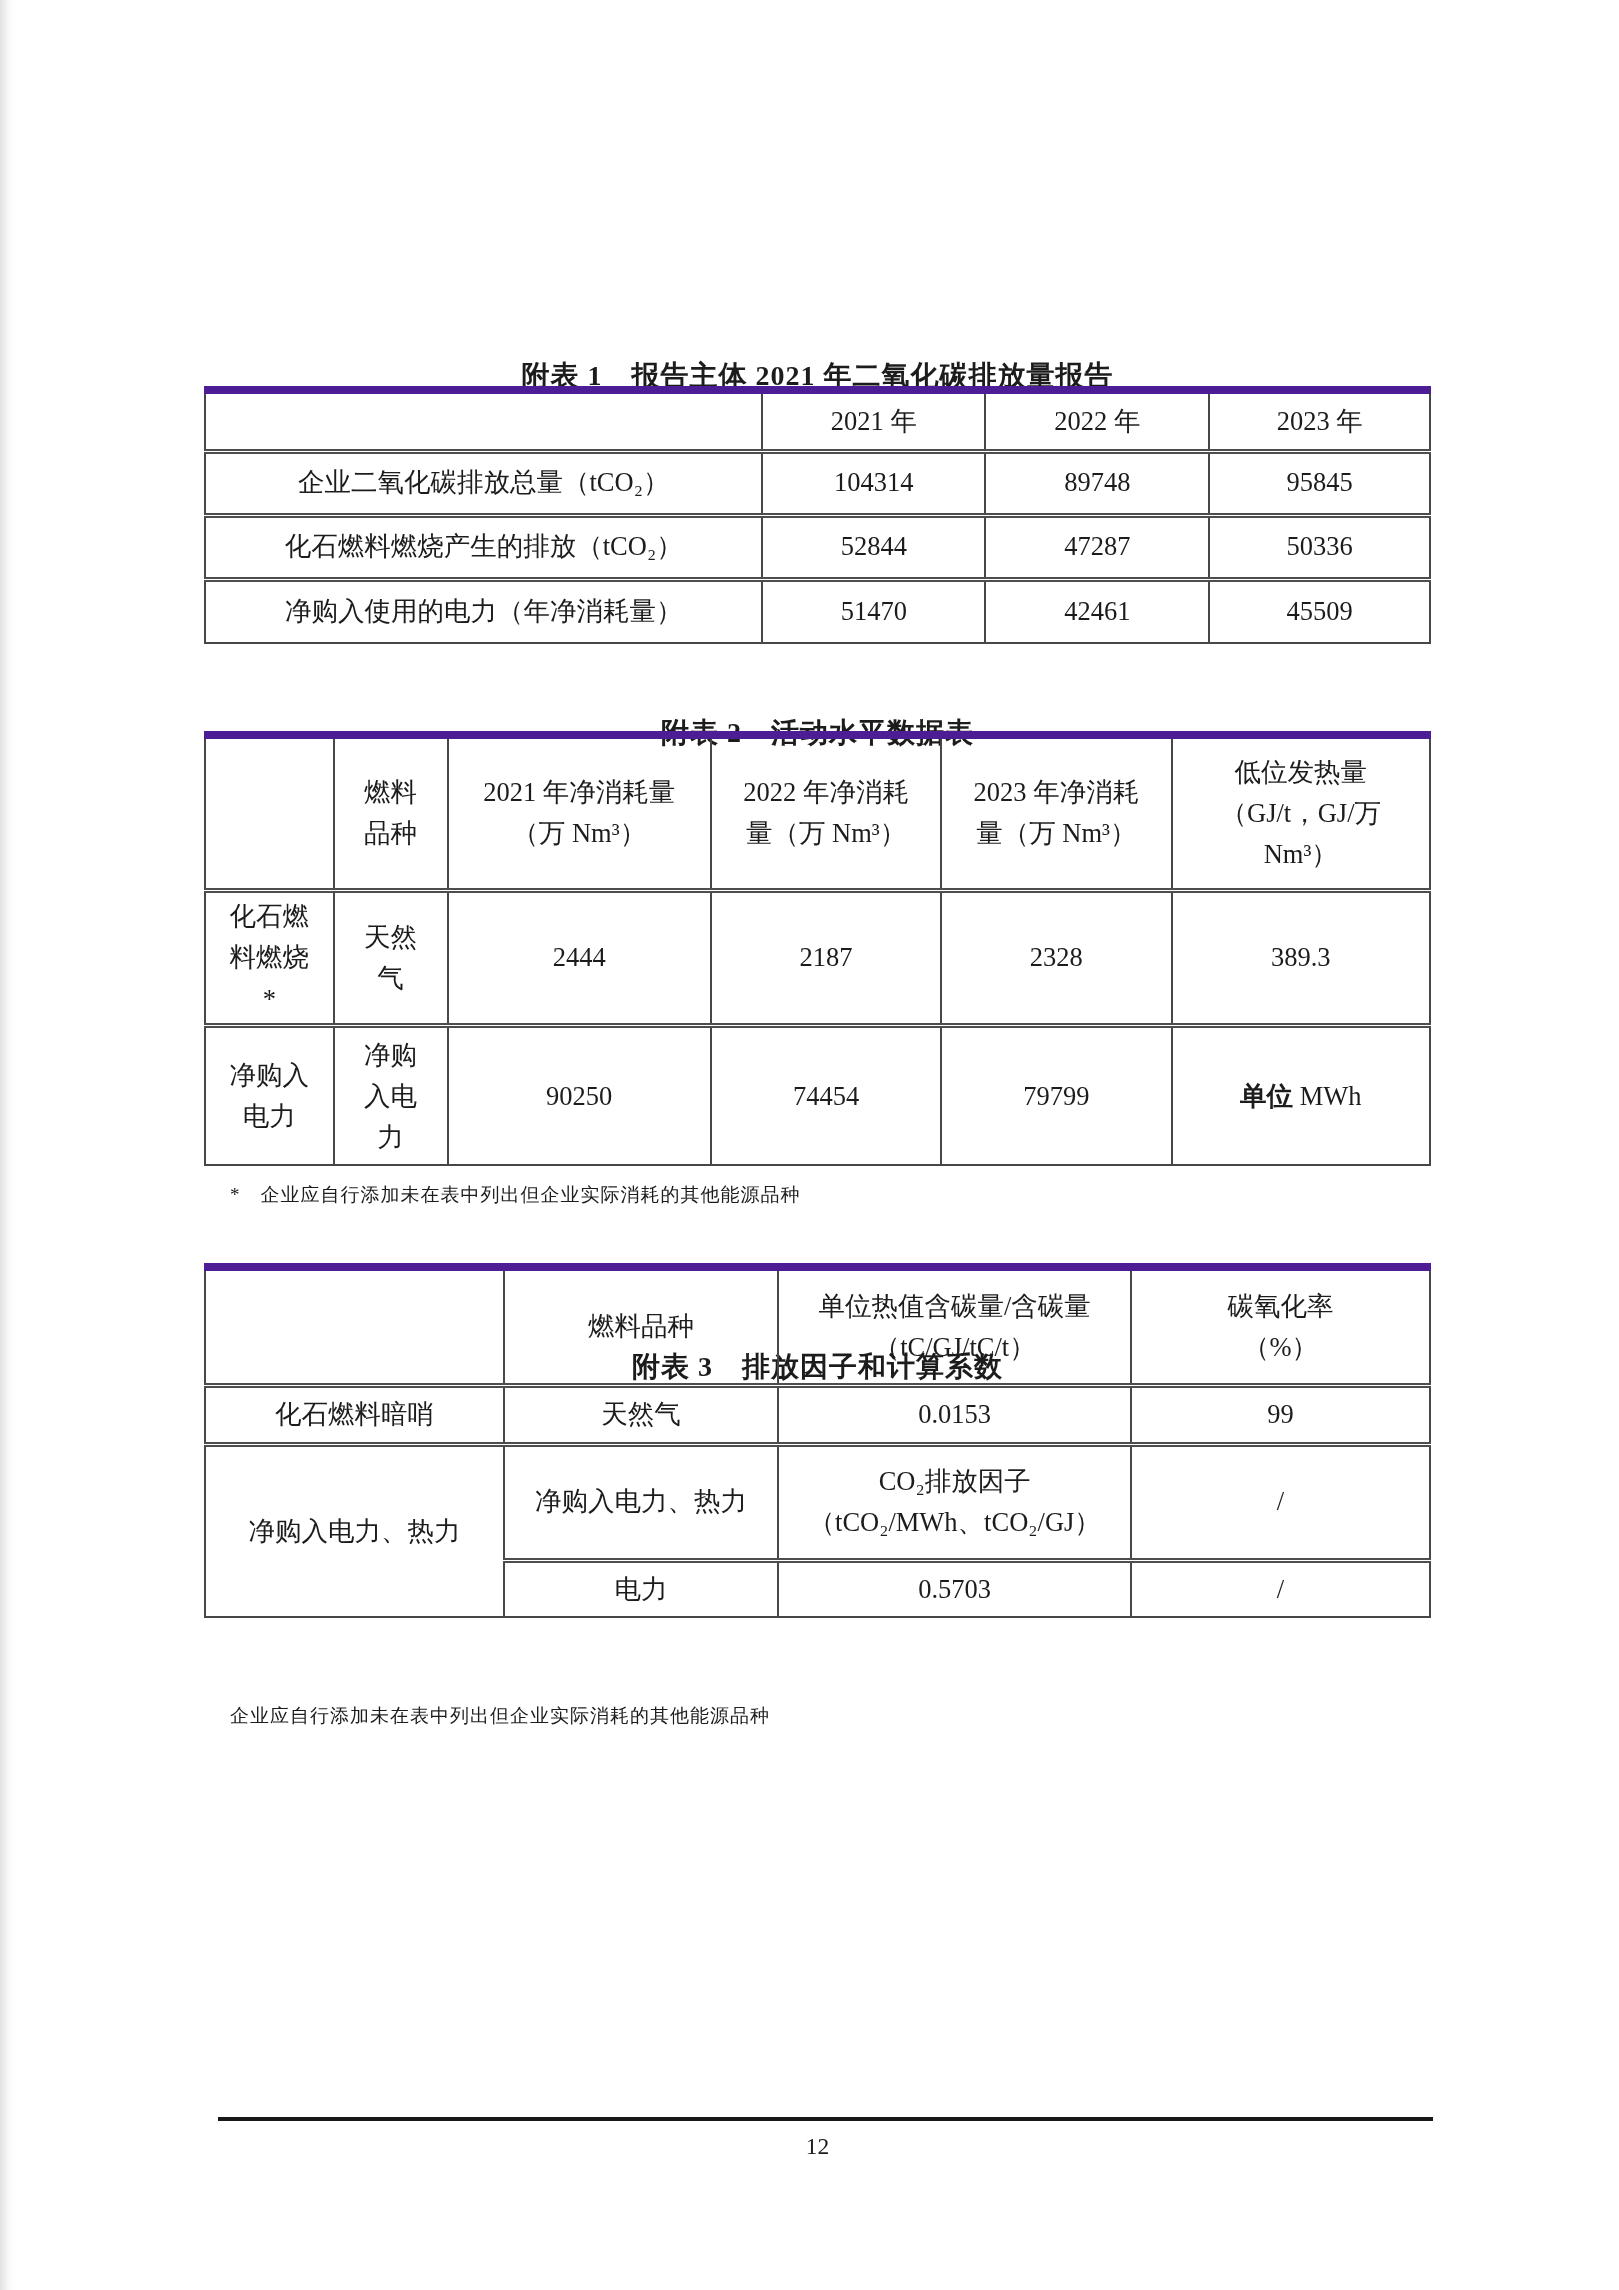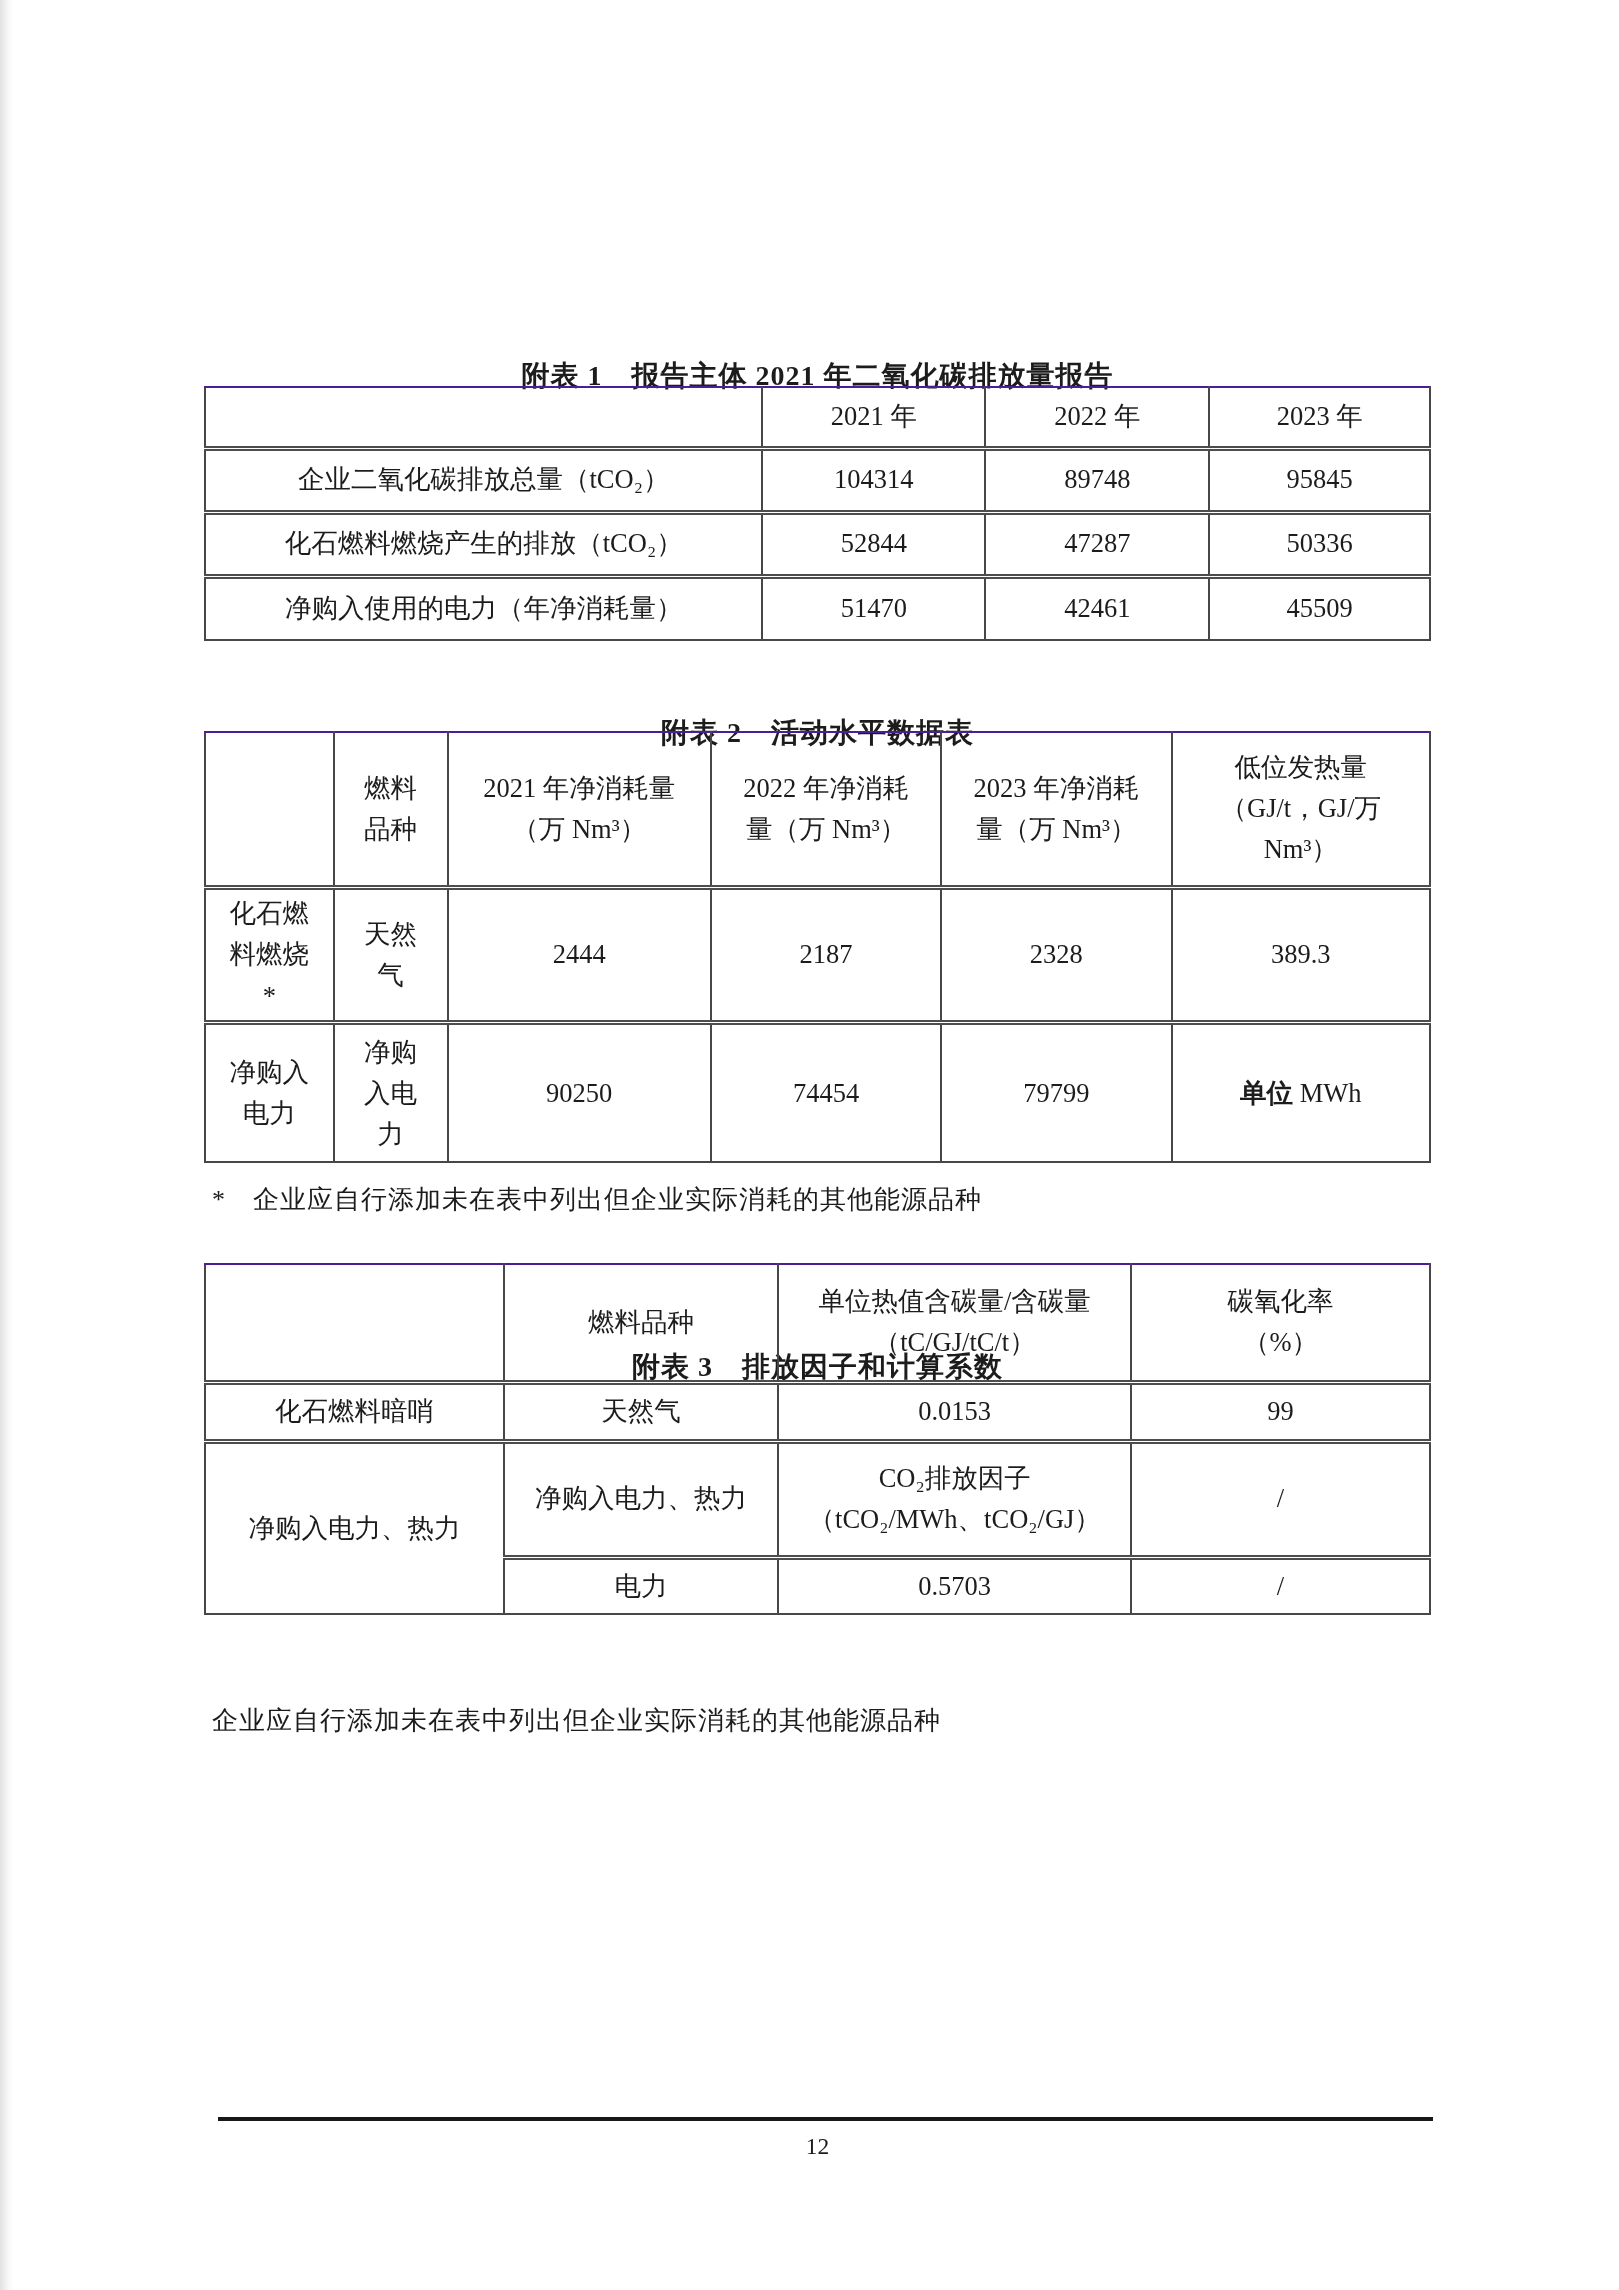--- a/index.html
+++ b/index.html
@@ -43,29 +43,29 @@
     font-weight: normal;
     padding: 3.9px 7.8px;
     box-sizing: border-box;
     line-height: 1.55;
   }
   
   .doc-table tr:not(:first-child) td {
     border-top: 5.9px double #4d4d4d;
   }
   .doc-table tr:first-child td {
-    border-top: 2px solid #4c1d95;
+    border-top: 8px solid #4c1d95;
     margin-left: 21px;
   }
   .b { font-weight: bold; }
   .prewrap { white-space: pre-line; }
   .note {
     position: absolute;
-    left: 212px;
-    font-size: 26px;
+    left: 230px;
+    font-size: 19px;
     letter-spacing: 1px;
     white-space: nowrap;
   }
   .footer-rule {
     position: absolute;
     left: 218px;
     width: 1215px;
     top: 2117px;
     height: 0;
     border-top: 4.9px solid #181818;

